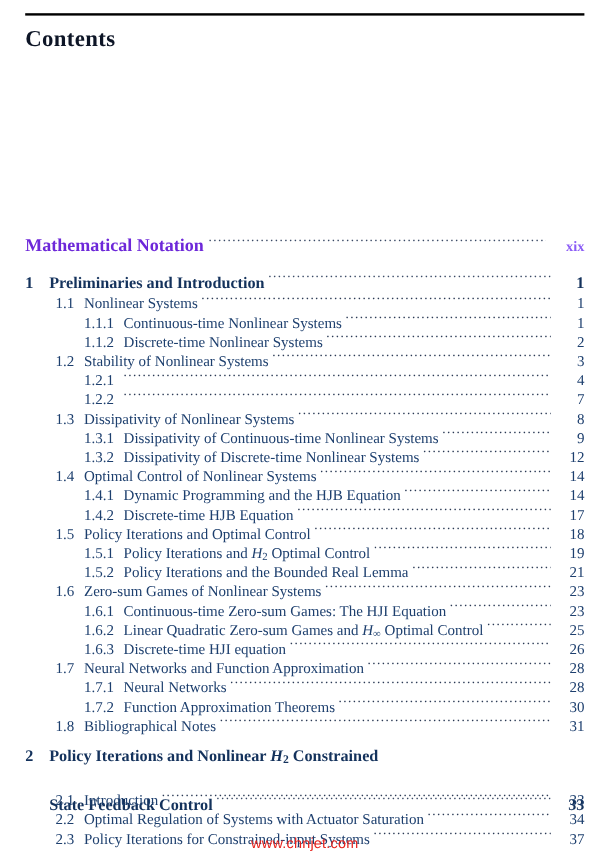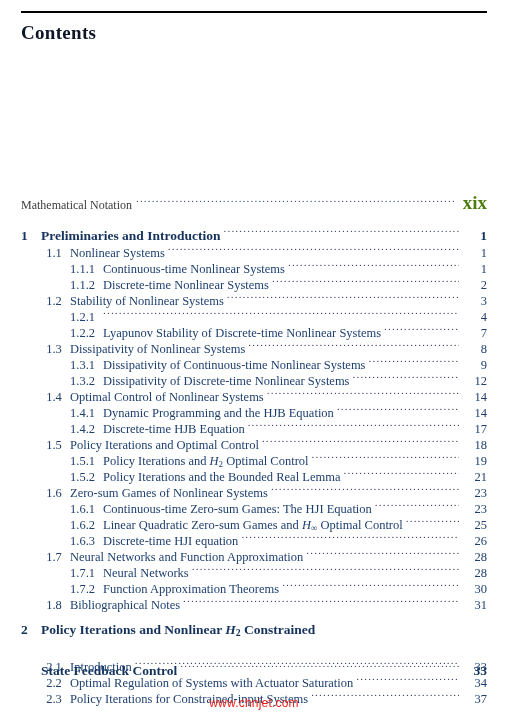--- a/index.html
+++ b/index.html
@@ -88,29 +88,29 @@
     font-size: 11px;
     color: #2b3a55;
   }
   .pageno {
     flex: 0 0 auto;
     width: 26px;
     text-align: right;
     padding-left: 2px;
   }
   .lvl-front .title {
-    font-weight: normal;
+    font-weight: bold;
+    font-size: 15px;
+    color: #6d28d9;
+    padding-right: 4px;
+  }
+  .lvl-front .pageno {
+    font-weight: bold;
     font-size: 12px;
-    color: #404040;
-    padding-right: 4px;
-  }
-  .lvl-front .pageno {
-    font-weight: bold;
-    font-size: 19px;
-    color: #4d7c0f;
+    color: #8b5cf6;
     width: 30px;
   }
   .lvl-front .leader::after { color: #3a4a66; }
 
   
   .lvl-1 { height: 17px; line-height: 17px; }
   .lvl-1 .num {
     width: 20px;
     font-weight: bold;
     font-size: 13.5px;
@@ -291,21 +291,20 @@
       <span class="leader"></span>
       <span class="pageno">3</span>
     </div>
     <div class="toc-entry lvl-3">
       <span class="num">1.2.1</span>
       <span class="leader"></span>
       <span class="pageno">4</span>
     </div>
     <div class="toc-entry lvl-3">
       <span class="num">1.2.2</span>
-      <span class="title">Lyapunov Stability of Discrete-time Nonlinear Systems</span>
       <span class="leader"></span>
       <span class="pageno">7</span>
     </div>
 
     <div class="toc-entry lvl-2">
       <span class="num">1.3</span>
       <span class="title">Dissipativity of Nonlinear Systems</span>
       <span class="leader"></span>
       <span class="pageno">8</span>
     </div>

